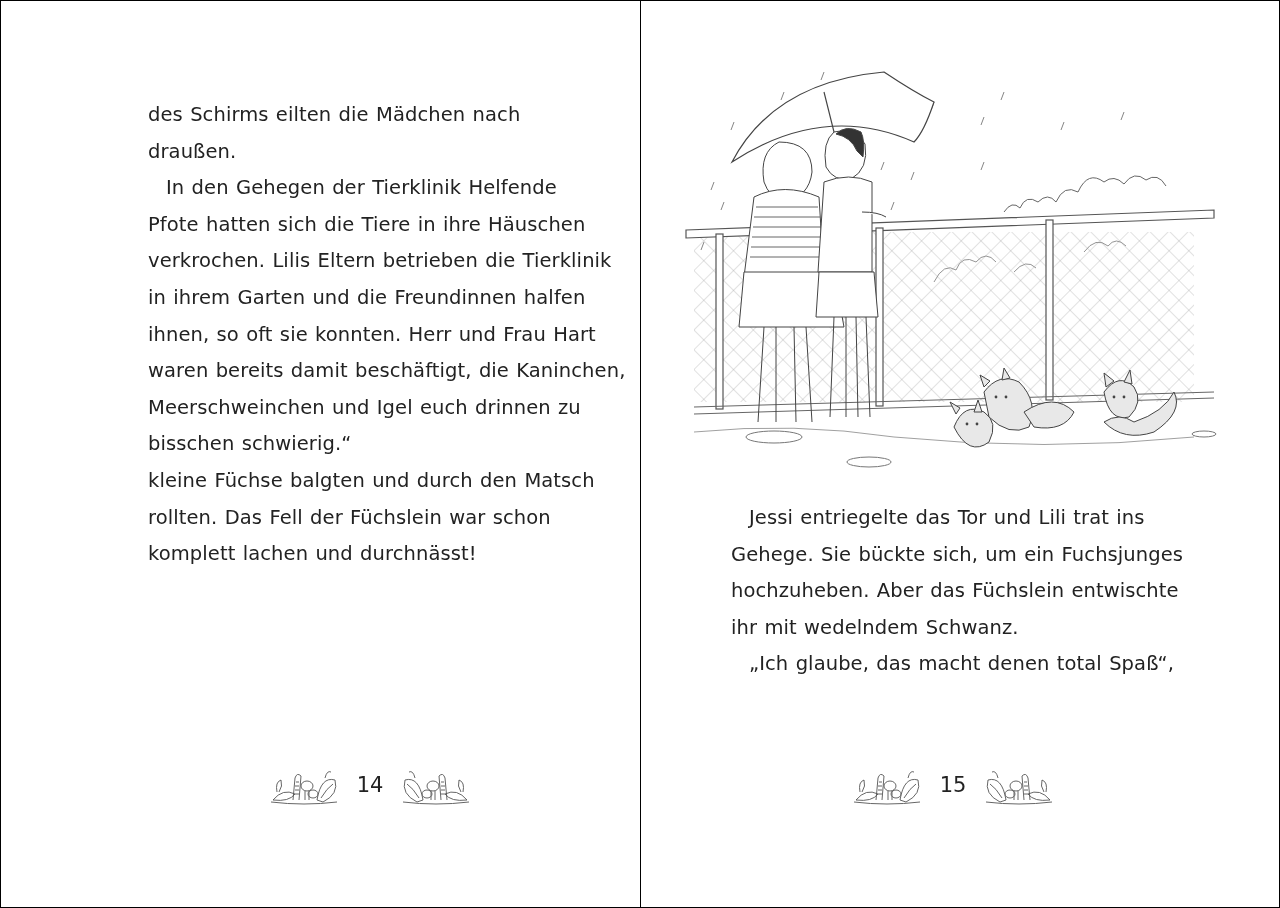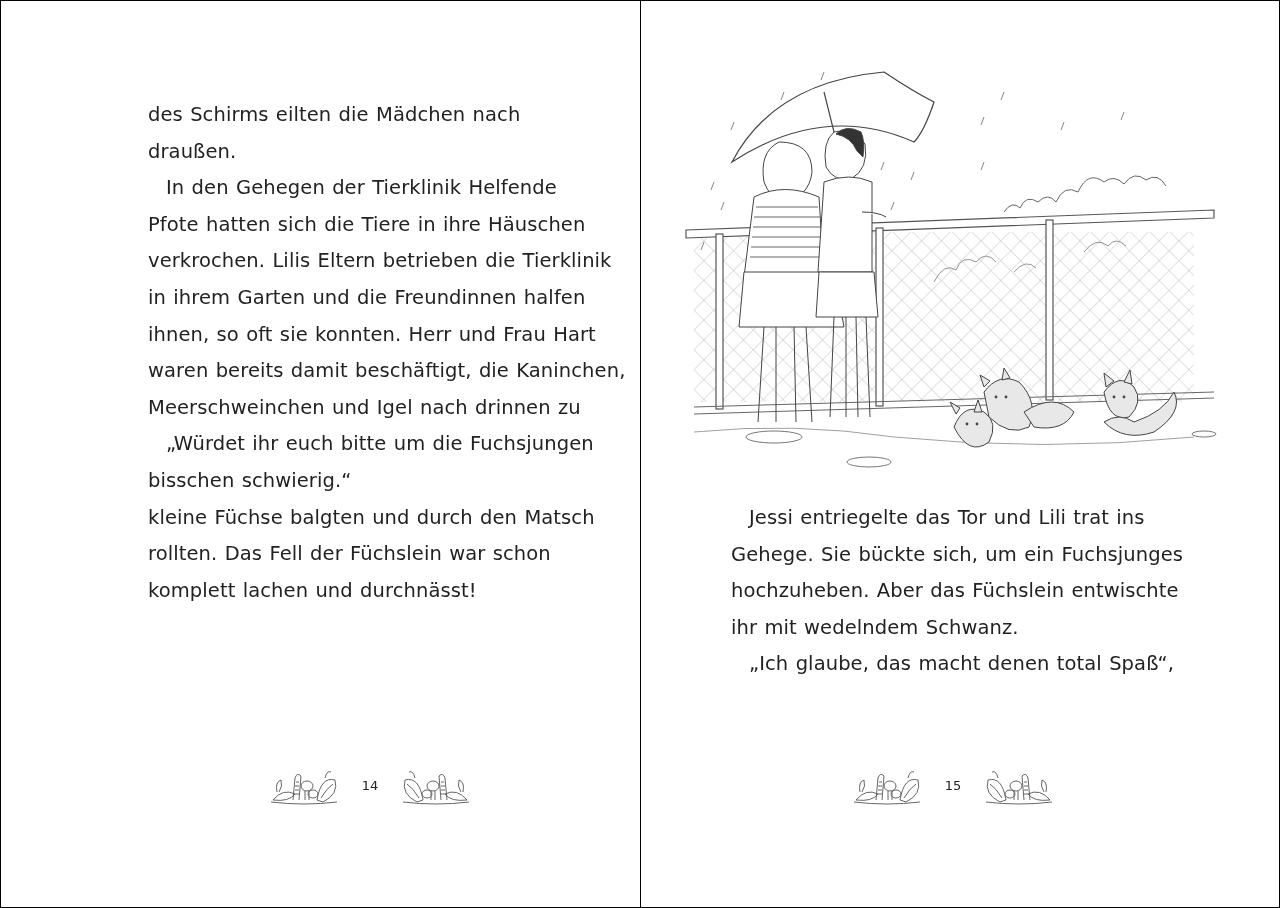--- a/index.html
+++ b/index.html
@@ -33,43 +33,42 @@
       position: absolute; left: 43px; top: 62px; width: 575px; height: 420px;
     }
 
     .folio {
       position: absolute; top: 762px; height: 46px; width: 220px;
       display: flex; align-items: center; justify-content: center; gap: 16px;
     }
     .page-left .folio { left: 219px; }
     .page-right .folio { left: 202px; }
     .folio-num {
-      font-family: "DejaVu Sans", sans-serif; font-size: 13px; color: #222;
+      font-family: "DejaVu Sans", sans-serif; font-size: 21px; color: #222;
       width: 30px; text-align: center;
     }
     .ornament { width: 70px; height: 42px; }
   </style>
 </head>
 <body>
 
 <div class="spread"></div>
 <div class="divider"></div>
 
 <div class="page page-left">
   <div class="text-block">
     <span class="line">des Schirms eilten die Mädchen nach</span>
     <span class="line">draußen.</span>
     <span class="line indent"><span>In den Gehegen der Tierklinik </span><span class="em">Helfende</span></span>
     <span class="line"><span class="em">Pfote</span><span> hatten sich die Tiere in ihre Häuschen</span></span>
     <span class="line">verkrochen. Lilis Eltern betrieben die Tierklinik</span>
     <span class="line">in ihrem Garten und die Freundinnen halfen</span>
     <span class="line">ihnen, so oft sie konnten. Herr und Frau Hart</span>
     <span class="line">waren bereits damit beschäftigt, die Kaninchen,</span>
-    <span class="line">Meerschweinchen und Igel nach drinnen zu</span>
-    <span class="line indent">„Würdet ihr euch bitte um die Fuchsjungen</span>
+    <span class="line">Meerschweinchen und Igel euch drinnen zu</span>
     <span class="line">bisschen schwierig.“</span>
     <span class="line">kleine Füchse balgten und durch den Matsch</span>
     <span class="line">rollten. Das Fell der Füchslein war schon</span>
     <span class="line">komplett lachen und durchnässt!</span>
   </div>
 
   <div class="folio">
     <svg class="ornament" viewBox="0 0 70 42">
       <g fill="none" stroke="#555" stroke-width="0.9">
         <path d="M4 36 Q14 24 26 30 Q20 38 4 36Z"></path>

